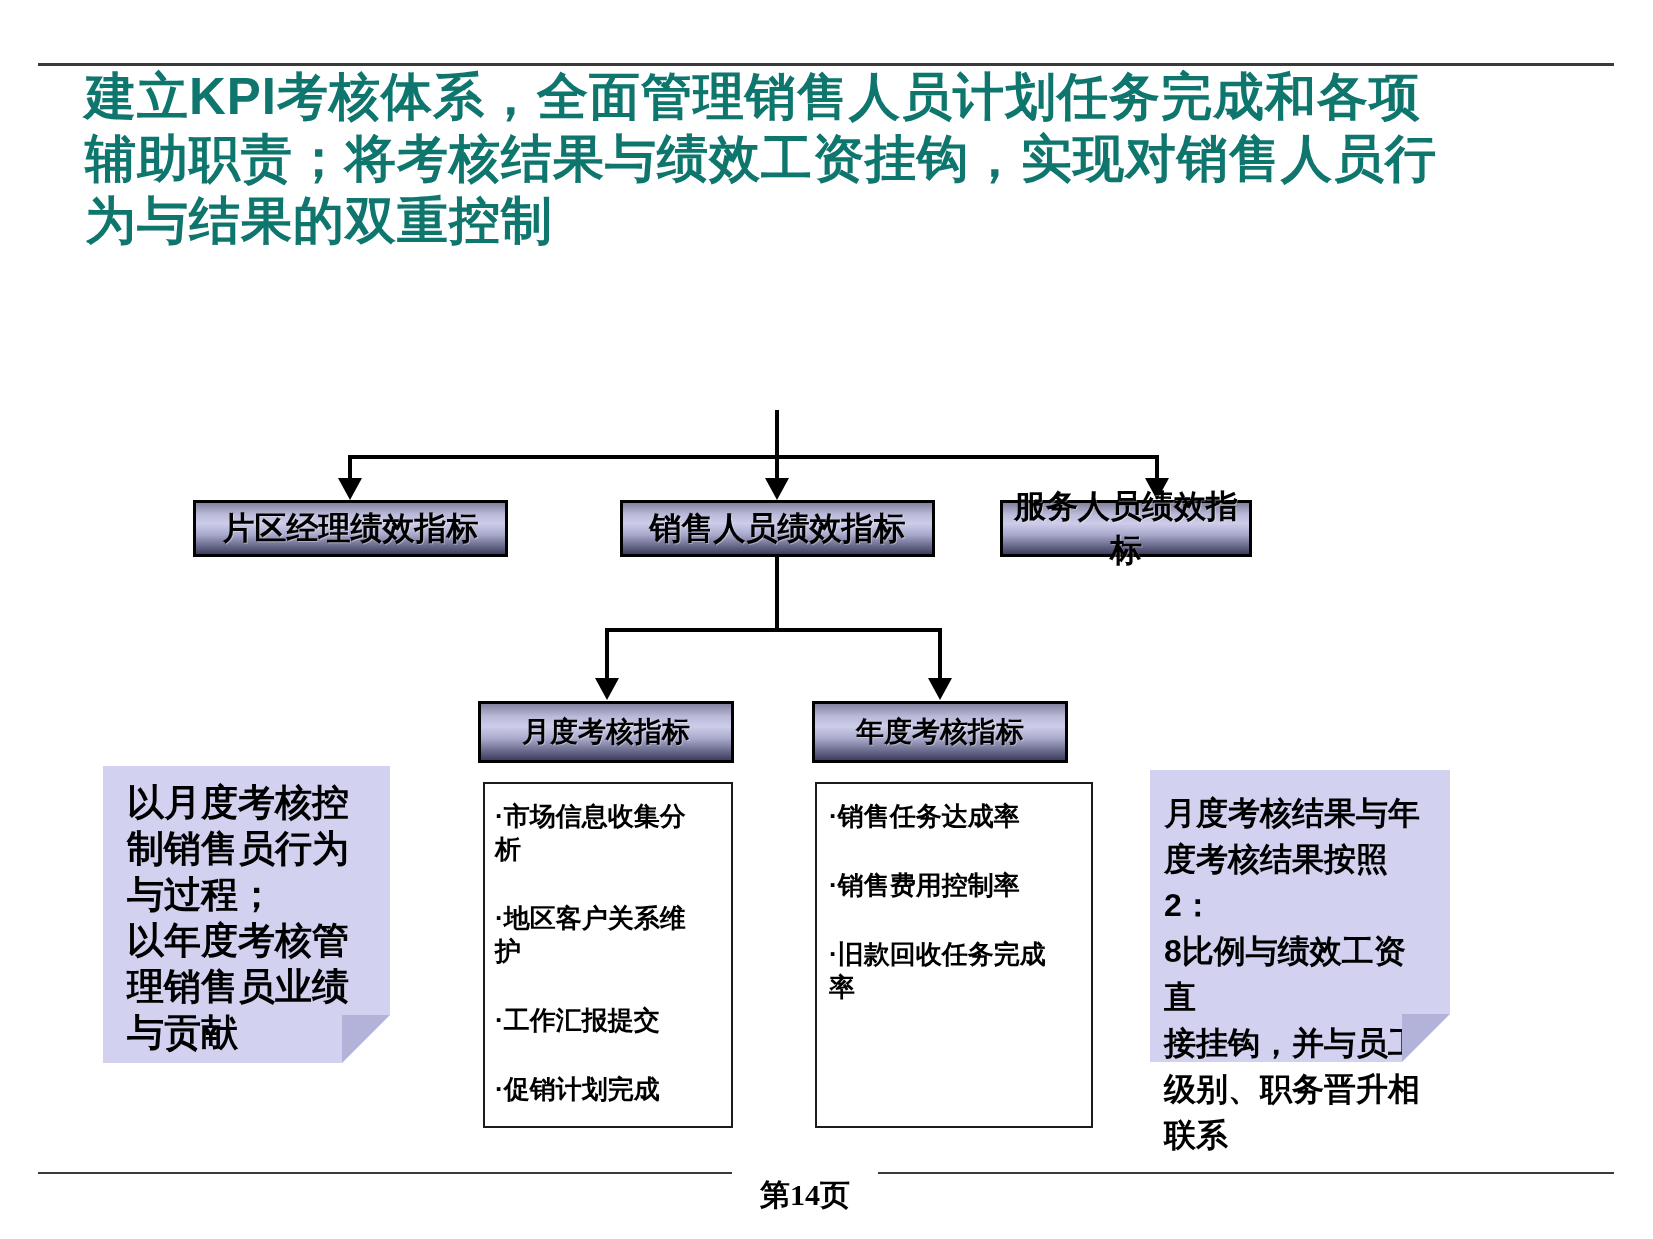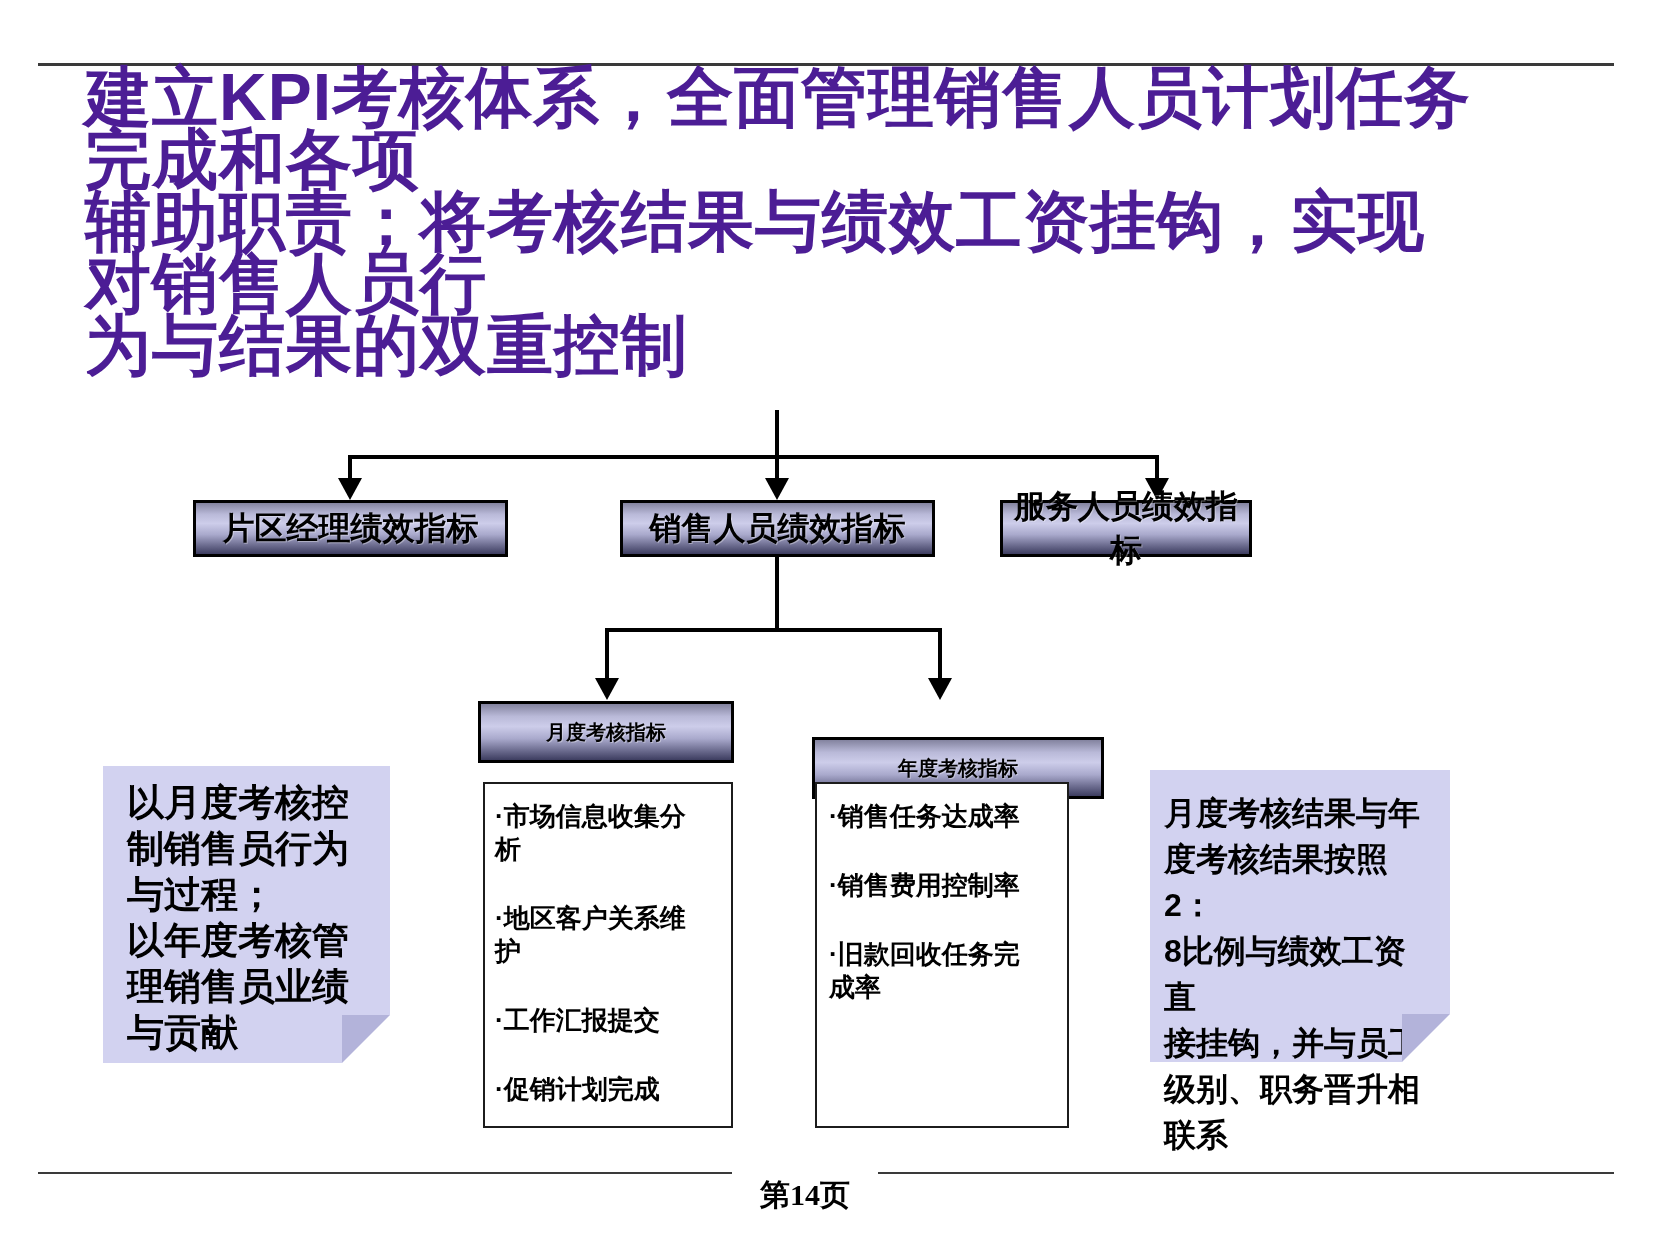--- a/index.html
+++ b/index.html
@@ -11,53 +11,53 @@
     overflow: hidden;
     font-family: "Liberation Sans", "DejaVu Sans", sans-serif;
     color: #000;
   }
   .top-rule {
     position: absolute; left: 38px; top: 63px; width: 1576px;
     border-top: 3px solid #3a3a3a;
   }
   .slide-title {
     position: absolute; left: 85px; top: 66px; width: 1400px;
-    font-size: 66px; font-weight: bold; line-height: 62px;
-    letter-spacing: 1px; white-space: pre-line; color: #4c1d95;
+    font-size: 51px; font-weight: bold; line-height: 62px;
+    letter-spacing: 1px; white-space: pre-line; color: #0f766e;
   }
   .connectors { position: absolute; left: 0; top: 0; }
   .gbox {
     position: absolute;
     display: flex; align-items: center; justify-content: center;
     text-align: center;
     border: 3px solid #000;
     background: linear-gradient(180deg,
       #83839f 0%, #b9b9d8 22%, #cdcdea 40%,
       #a9a9cc 62%, #6f6f92 82%, #3d3d60 100%);
     font-weight: bold;
     white-space: pre-line;
     text-shadow: 1px 1px 0 rgba(255,255,255,0.35);
     box-sizing: border-box;
   }
   .node-root   { left: 618px; top: 308px; width: 318px; height: 102px; font-size: 31px; line-height: 40px; }
   .node-l2     { top: 500px; height: 57px; font-size: 32px; }
   .node-l2-a   { left: 193px;  width: 315px; }
   .node-l2-b   { left: 620px;  width: 315px; }
   .node-l2-c   { left: 1000px; width: 252px; }
-  .node-l3     { top: 701px; height: 62px; font-size: 20px; }
+  .node-l3     { top: 701px; height: 62px; font-size: 28px; }
   .node-l3-a   { left: 478px; width: 256px; }
-  .node-l3-b   { left: 812px; width: 292px; margin-top: 36px; }
+  .node-l3-b   { left: 812px; width: 256px; }
   .listbox {
     position: absolute; top: 782px; height: 346px;
     background: #ffffff; border: 2px solid #1c1c1c;
     box-sizing: border-box;
     font-size: 26px; font-weight: bold; line-height: 33px;
   }
   .listbox-left  { left: 483px; width: 250px; padding: 16px 23px 0 10px; }
-  .listbox-right { left: 815px; width: 254px; padding: 16px 28px 0 12px; }
+  .listbox-right { left: 815px; width: 278px; padding: 16px 28px 0 12px; }
   .list-item { margin-bottom: 36px; }
   .note {
     position: absolute;
     background: #d2d2f0;
     font-weight: bold; white-space: pre-line;
     box-sizing: border-box;
   }
   .note::after {
     content: ""; position: absolute; right: 0; bottom: 0;
     width: 0; height: 0;

